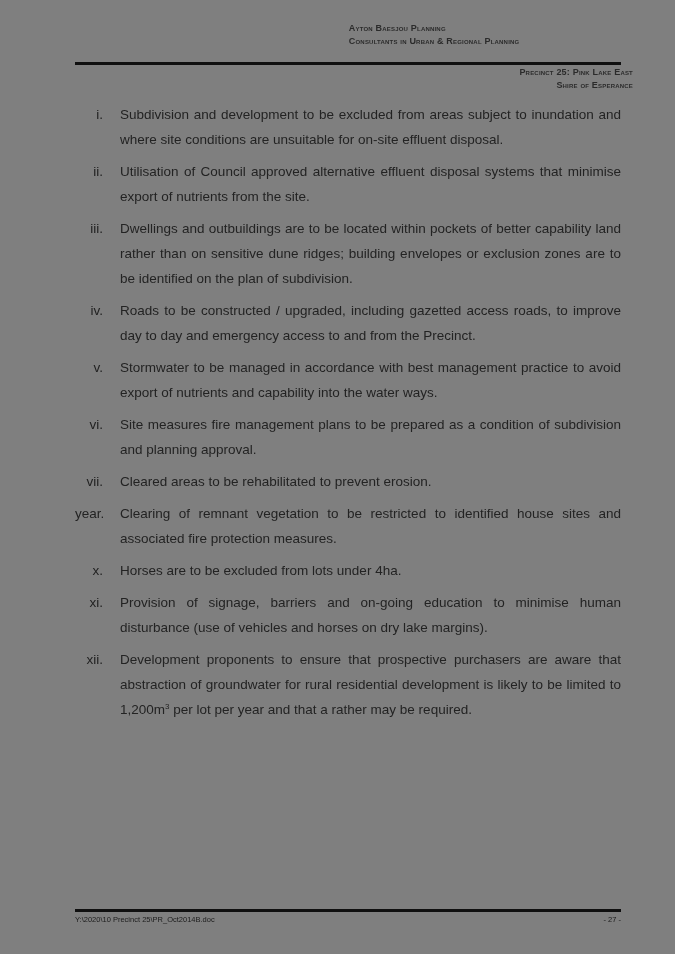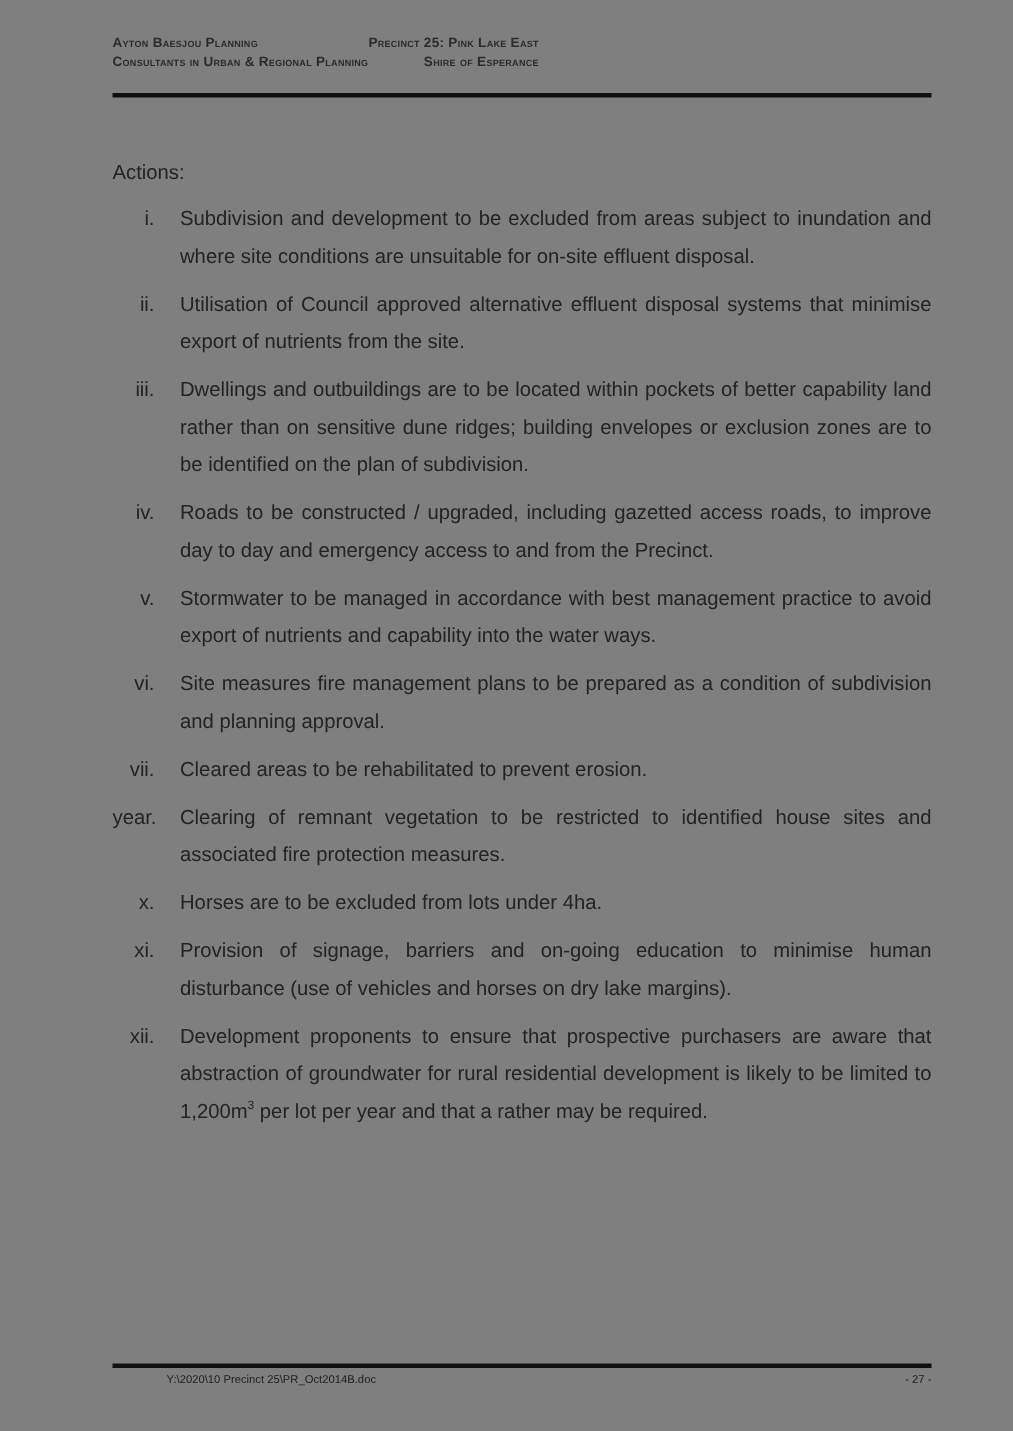--- a/index.html
+++ b/index.html
@@ -6,29 +6,29 @@
   body {
     width:675px; height:954px;
     background:#7f7f7f;
     font-family:"Liberation Sans", sans-serif;
     color:#262626;
     position:relative;
     overflow:hidden;
   }
   .header {
     position:absolute; top:22px; left:75px; right:42px;
-    display:flex; justify-content:flex-start;
+    display:flex; justify-content:flex-end;
     font-variant:small-caps;
     font-weight:bold;
     font-size:9px; line-height:13px;
     letter-spacing:0.2px;
     color:#2b2b2b;
   }
   .header-left { text-align:left; }
-  .header-right { text-align:right; }
+  .header-right { text-align:right;margin-top:44px; }
   .rule {
     position:absolute; left:75px; right:54px;
     height:3px; background:#101010;
   }
   .header-rule { top:62px; }
   .footer-rule { top:909px; }
   .content {
     position:absolute; top:102px; left:75px; right:54px;
     font-size:13.5px; line-height:25px;
     color:#232323;
@@ -37,40 +37,38 @@
   .action-list { margin:0; padding:0; }
   .item { display:flex; margin-bottom:7px; }
   .item .num { flex:0 0 28px; width:28px; text-align:right; }
   .item .txt { flex:1; margin-left:17px; text-align:justify; }
   sup { font-size:8px; line-height:0; vertical-align:super; }
   .footer {
     position:absolute; top:914px; left:75px; right:54px;
     display:flex; justify-content:space-between;
     font-size:7.5px; line-height:11px;
     color:#1c1c1c;
-    margin-left:36px;
   }
 </style>
 </head>
 <body>
 
 <div class="header">
   <div class="header-left">
     <div>Ayton Baesjou Planning</div>
     <div>Consultants in Urban &amp; Regional Planning</div>
   </div>
   <div class="header-right">
     <div>Precinct 25: Pink Lake East</div>
     <div>Shire of Esperance</div>
   </div>
 </div>
 <div class="rule header-rule"></div>
 
 <div class="content">
-  <p class="actions-heading">Actions:</p>
   <div class="action-list">
 
     <div class="item">
       <span class="num">i.</span>
       <span class="txt">Subdivision and development to be excluded from areas subject to inundation and where site conditions are unsuitable for on-site effluent disposal.</span>
     </div>
     <div class="item">
       <span class="num">ii.</span>
       <span class="txt">Utilisation of Council approved alternative effluent disposal systems that minimise export of nutrients from the site.</span>
     </div>

